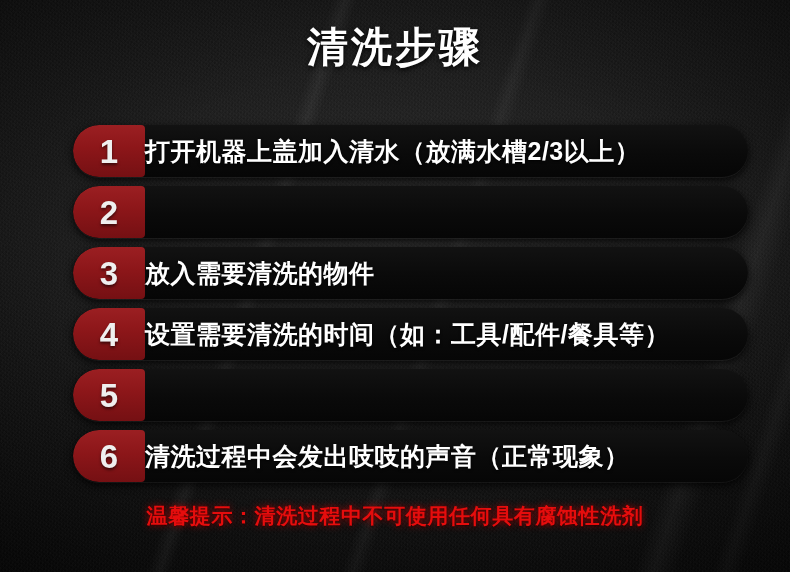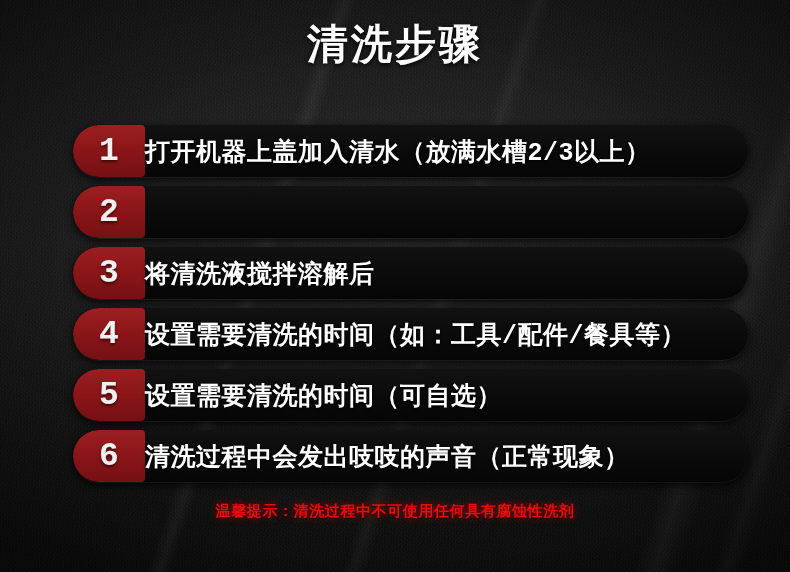--- a/index.html
+++ b/index.html
@@ -75,21 +75,20 @@
     pointer-events: none;
     background: radial-gradient(ellipse 95% 95% at 50% 50%,
         rgba(0,0,0,0) 40%, rgba(0,0,0,0.55) 100%);
   }
 
   #content {
     position: relative;
     z-index: 3;
     width: 790px;
     height: 572px;
-    font-family: Liberation Mono, monospace;
   }
 
   
   .title {
     position: absolute;
     top: 22px;
     left: 0;
     width: 790px;
     text-align: center;
     color: #ffffff;
@@ -157,21 +156,21 @@
   }
 
   
   .footer-note {
     position: absolute;
     top: 502px;
     left: 0;
     width: 790px;
     text-align: center;
     color: #e50d0d;
-    font-size: 15px;
+    font-size: 21px;
     font-weight: bold;
     letter-spacing: 0.6px;
     text-shadow: 0 0 7px rgba(220,0,0,0.75), 0 1px 2px rgba(0,0,0,0.8);
   }
 </style>
 </head>
 <body>
 
 <div id="poster">
   <div id="noise"></div>
@@ -193,35 +192,34 @@
       <div class="step-row">
         <div class="step-badge">
           <span class="step-num">2</span>
         </div>
       </div>
 
       <div class="step-row">
         <div class="step-badge">
           <span class="step-num">3</span>
         </div>
-        <div class="step-text">将清洗液搅拌溶解后</div>
+        <div class="step-text">放入需要清洗的物件</div>
       </div>
 
       <div class="step-row">
         <div class="step-badge">
           <span class="step-num">4</span>
         </div>
         <div class="step-text">设置需要清洗的时间（如：工具/配件/餐具等）</div>
       </div>
 
       <div class="step-row">
         <div class="step-badge">
           <span class="step-num">5</span>
         </div>
-        <div class="step-text">设置需要清洗的时间（可自选）</div>
       </div>
 
       <div class="step-row">
         <div class="step-badge">
           <span class="step-num">6</span>
         </div>
         <div class="step-text">清洗过程中会发出吱吱的声音（正常现象）</div>
       </div>
 
     </div>

